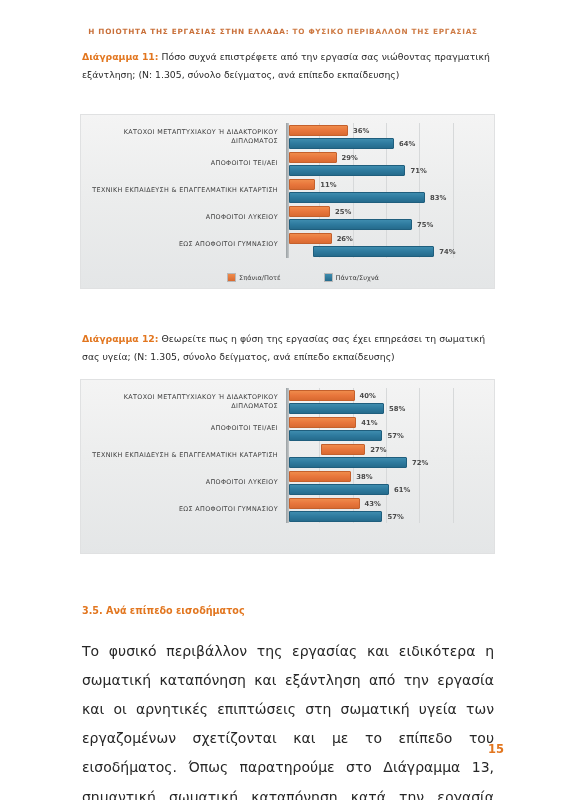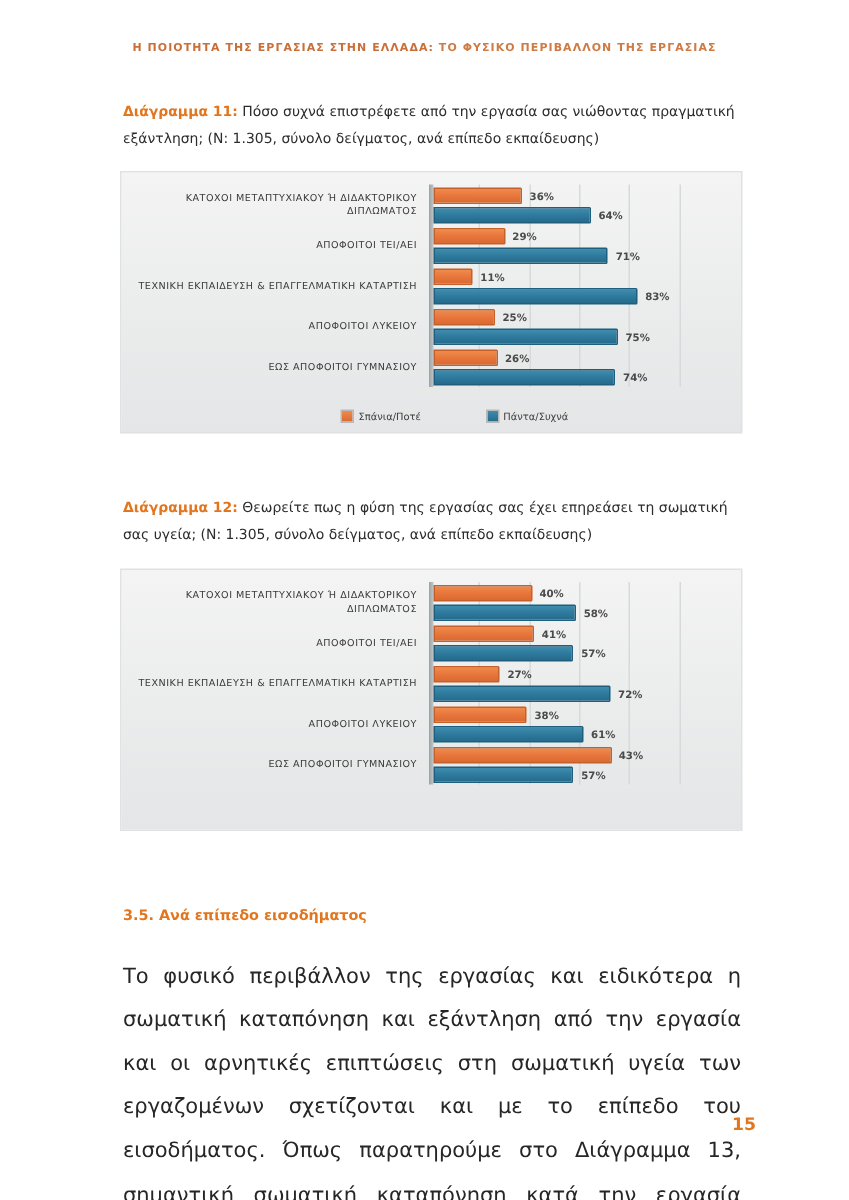--- a/index.html
+++ b/index.html
@@ -92,21 +92,21 @@
 </head>
 <body>
 
 <div class="page">
 
   <div class="doc-header">
     <span>Η ΠΟΙΟΤΗΤΑ ΤΗΣ ΕΡΓΑΣΙΑΣ ΣΤΗΝ ΕΛΛΑΔΑ:</span>
     <span class="hdr-italic">ΤΟ ΦΥΣΙΚΟ ΠΕΡΙΒΑΛΛΟΝ ΤΗΣ ΕΡΓΑΣΙΑΣ</span>
   </div>
 
-  <div class="caption" style="top:66px;">
+  <div class="caption" style="top:48px;">
     <span class="lbl">Διάγραμμα 11:</span><span> Πόσο συχνά επιστρέφετε από την εργασία σας νιώθοντας πραγματική εξάντληση; (Ν: 1.305, σύνολο δείγματος, ανά επίπεδο εκπαίδευσης)</span>
   </div>
 
   <div class="chart" id="chart-0" style="top:114px;height:175px;">
     <div class="plot">
         <div class="gridline" style="left: 83.3333%;"></div>
         <div class="gridline" style="left: 66.6667%;"></div>
         <div class="gridline" style="left: 50%;"></div>
         <div class="gridline" style="left: 33.3333%;"></div>
         <div class="gridline" style="left: 16.6667%;"></div>
@@ -155,21 +155,21 @@
               <div class="fill"></div>
               <span class="val">75%</span>
             </div>
           </div>
           <div class="row" style="top: 80%; height: 20%;">
             <div class="cat-label">ΕΩΣ ΑΠΟΦΟΙΤΟΙ ΓΥΜΝΑΣΙΟΥ</div>
             <div class="bar orange" style="width: 21.32%;">
               <div class="fill"></div>
               <span class="val">26%</span>
             </div>
-            <div class="bar blue" style="width: 60.68%;">
+            <div class="bar blue" style="width: 60.68%; margin-left: 24px;">
               <div class="fill"></div>
               <span class="val">74%</span>
             </div>
           </div>
         </div>
     </div>
     <div class="legend">
         <div class="item">
           <span class="swatch sw-orange"></span>
           <span>Σπάνια/Ποτέ</span>
@@ -211,21 +211,21 @@
               <div class="fill"></div>
               <span class="val">41%</span>
             </div>
             <div class="bar blue" style="width: 46.74%;">
               <div class="fill"></div>
               <span class="val">57%</span>
             </div>
           </div>
           <div class="row" style="top: 40%; height: 20%;">
             <div class="cat-label">ΤΕΧΝΙΚΗ ΕΚΠΑΙΔΕΥΣΗ &amp; ΕΠΑΓΓΕΛΜΑΤΙΚΗ ΚΑΤΑΡΤΙΣΗ</div>
-            <div class="bar orange" style="width: 22.14%;">
+            <div class="bar orange" style="width: 22.14%; margin-left: 32px;">
               <div class="fill"></div>
               <span class="val">27%</span>
             </div>
             <div class="bar blue" style="width: 59.04%;">
               <div class="fill"></div>
               <span class="val">72%</span>
             </div>
           </div>
           <div class="row" style="top: 60%; height: 20%;">
             <div class="cat-label">ΑΠΟΦΟΙΤΟΙ ΛΥΚΕΙΟΥ</div>
@@ -233,21 +233,21 @@
               <div class="fill"></div>
               <span class="val">38%</span>
             </div>
             <div class="bar blue" style="width: 50.02%;">
               <div class="fill"></div>
               <span class="val">61%</span>
             </div>
           </div>
           <div class="row" style="top: 80%; height: 20%;">
             <div class="cat-label">ΕΩΣ ΑΠΟΦΟΙΤΟΙ ΓΥΜΝΑΣΙΟΥ</div>
-            <div class="bar orange" style="width: 35.26%; padding-left: 48px;">
+            <div class="bar orange" style="width: 35.26%;">
               <div class="fill"></div>
               <span class="val">43%</span>
             </div>
             <div class="bar blue" style="width: 46.74%;">
               <div class="fill"></div>
               <span class="val">57%</span>
             </div>
           </div>
         </div>
     </div>

